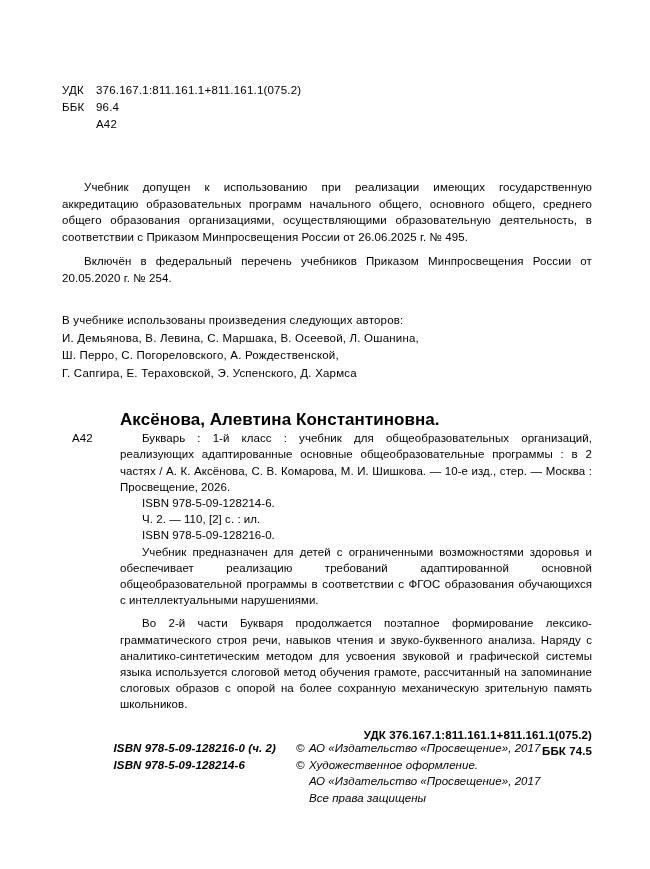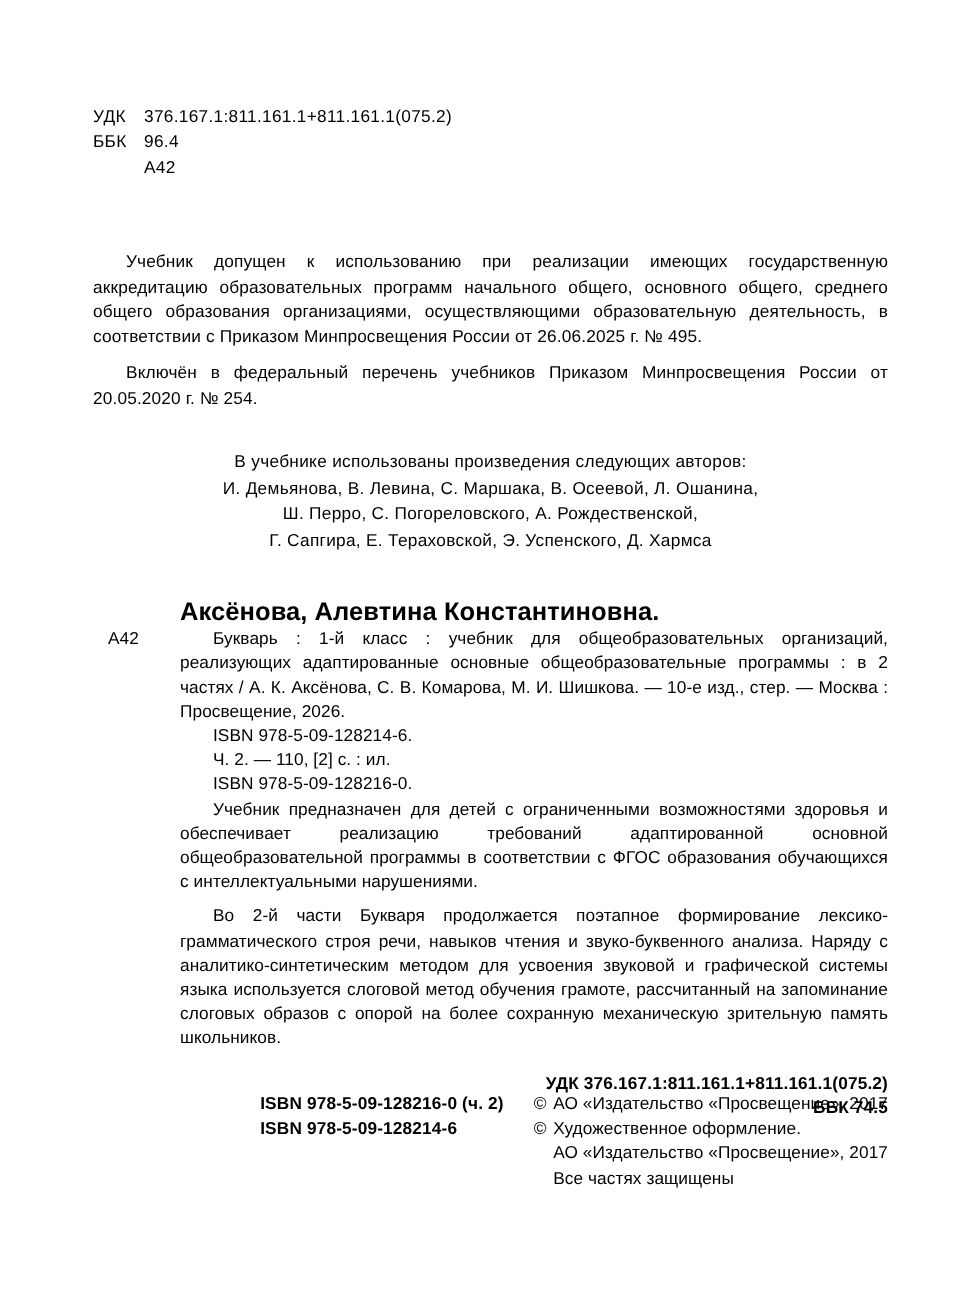--- a/index.html
+++ b/index.html
@@ -10,21 +10,21 @@
   body {
     width: 650px;
     height: 869px;
     position: relative;
     font-family: "Liberation Sans", sans-serif;
     color: #000000;
     overflow: hidden;
   }
   .page {
     position: absolute;
-    left: 0; top: 0;
+    left: 0; top: 12px;
     width: 650px;
     height: 693px;
     background: #ffffff;
   }
   .content {
     position: absolute;
     left: 62px;
     top: 70px;
     width: 530px;
   }
@@ -62,21 +62,21 @@
   }
   .approval p + p {
     margin-top: 8px;
   }
 
   
   .authors {
     margin-top: 26px;
     font-size: 11.5px;
     line-height: 17.5px;
-    text-align: center;
+    text-align: left;
     letter-spacing: 0.2px;
   }
   .authors .line {
     display: block;
     white-space: nowrap;
   }
 
   .adapted {
     margin-top: 18px;
     font-size: 12px;
@@ -139,22 +139,23 @@
   .footer {
     position: absolute;
     left: 62px;
     right: 58px;
     top: 728px;
     font-size: 11.5px;
     line-height: 16.5px;
   }
   .footer-inner {
     display: flex;
-    justify-content: flex-end;
+    justify-content: center;
     align-items: flex-start;
+    font-style: italic;
   }
   .isbn-col {
     font-weight: bold;
     letter-spacing: 0.1px;
     white-space: nowrap;
   }
   .isbn-col .line { display: block; }
   .copy-col {
     letter-spacing: 0.05px;
     white-space: nowrap;
@@ -215,18 +216,18 @@
   <div class="footer">
     <div class="footer-inner">
       <div class="isbn-col">
         <span class="line">ISBN 978-5-09-128216-0 (ч. 2)</span>
         <span class="line">ISBN 978-5-09-128214-6</span>
       </div>
       <div class="copy-col">
         <span class="line"><span class="cmark">©</span><span>АО «Издательство «Просвещение», 2017</span></span>
         <span class="line"><span class="cmark">©</span><span>Художественное оформление.</span></span>
         <span class="line"><span class="cmark"></span><span>АО «Издательство «Просвещение», 2017</span></span>
-        <span class="line"><span class="cmark"></span><span>Все частях защищены</span></span>
+        <span class="line"><span class="cmark"></span><span>Все права защищены</span></span>
       </div>
     </div>
   </div>
 
 </div>
 
 </body></html>

